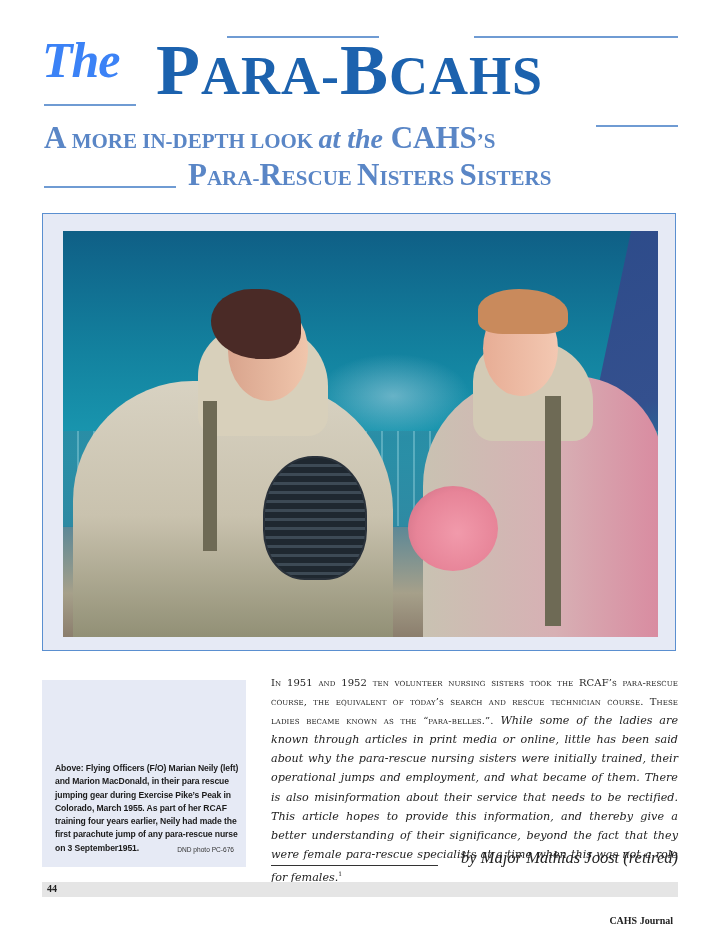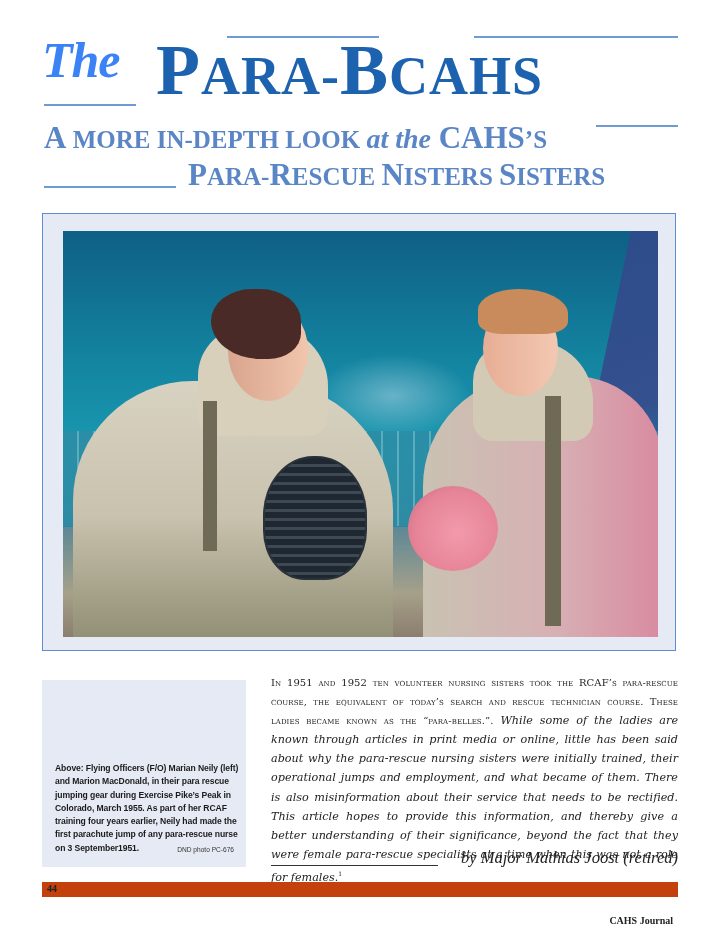--- a/index.html
+++ b/index.html
@@ -19,21 +19,21 @@
     color: #1c62ae; line-height: 80px; white-space: nowrap; letter-spacing: 1px;
   }
   .title-main .big { font-size: 72px; }
   .title-main .small { font-size: 54px; margin-top: 44px; }
 
   .subtitle {
     position: absolute; font-family: "Liberation Serif", serif; font-weight: bold;
     color: #5a86c6; white-space: nowrap; line-height: 34px;
   }
   .subtitle .cap { font-size: 31px; }
-  .subtitle .sc { font-size: 25px; }
+  .subtitle .sc { font-size: 21px; }
   .subtitle .it { font-style: italic; font-weight: bold; font-size: 28px; }
   .sub1 { left: 44px; top: 121px; }
   .sub2 { left: 188px; top: 158px; }
 
   
   .photo-frame {
     position: absolute; left: 42px; top: 213px; width: 634px; height: 438px;
     border: 1px solid #5a8fd0; background: #e6eaf5; box-sizing: border-box;
   }
   .photo {
@@ -128,21 +128,21 @@
 
   .byline-rule { position: absolute; left: 271px; top: 865px; width: 167px; height: 1px; background: #333; }
   .byline {
     position: absolute; right: 42px; top: 848px;
     font-family: "Liberation Serif", serif; font-style: italic; font-size: 16.5px; color: #222;
   }
 
   
   .footer {
     position: absolute; left: 42px; top: 882px; width: 636px; height: 15px;
-    background: #c2410c; font-family: "Liberation Serif", serif; font-weight: bold;
+    background: #e5e5e5; font-family: "Liberation Serif", serif; font-weight: bold;
     font-size: 10px; color: #222;
   }
   .footer .page-num { position: absolute; left: 5px; top: 1px; }
   .footer .journal { position: absolute; right: 5px; top: 1px; margin-top: 32px; }
 </style>
 </head>
 <body>
 
 <div class="rule" style="left:227px; top:36px; width:152px;"></div>
 <div class="rule" style="left:474px; top:36px; width:204px;"></div>

